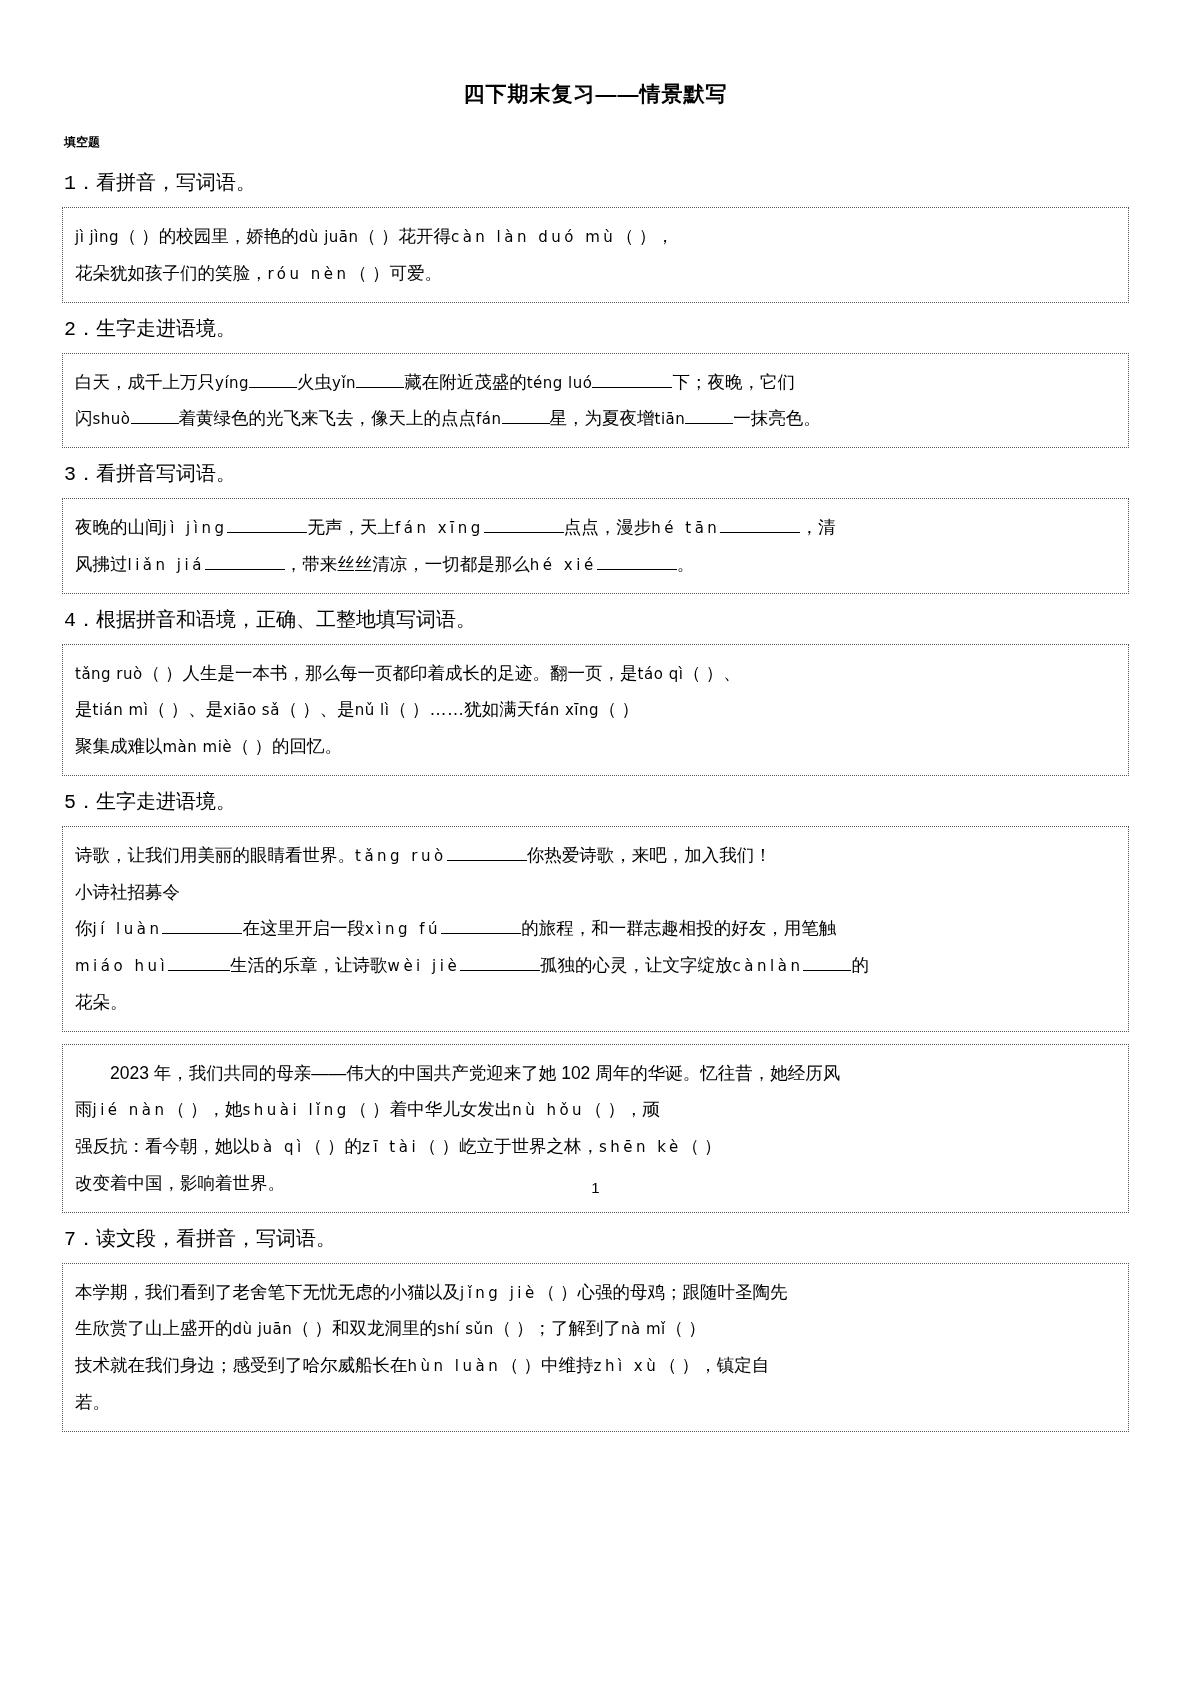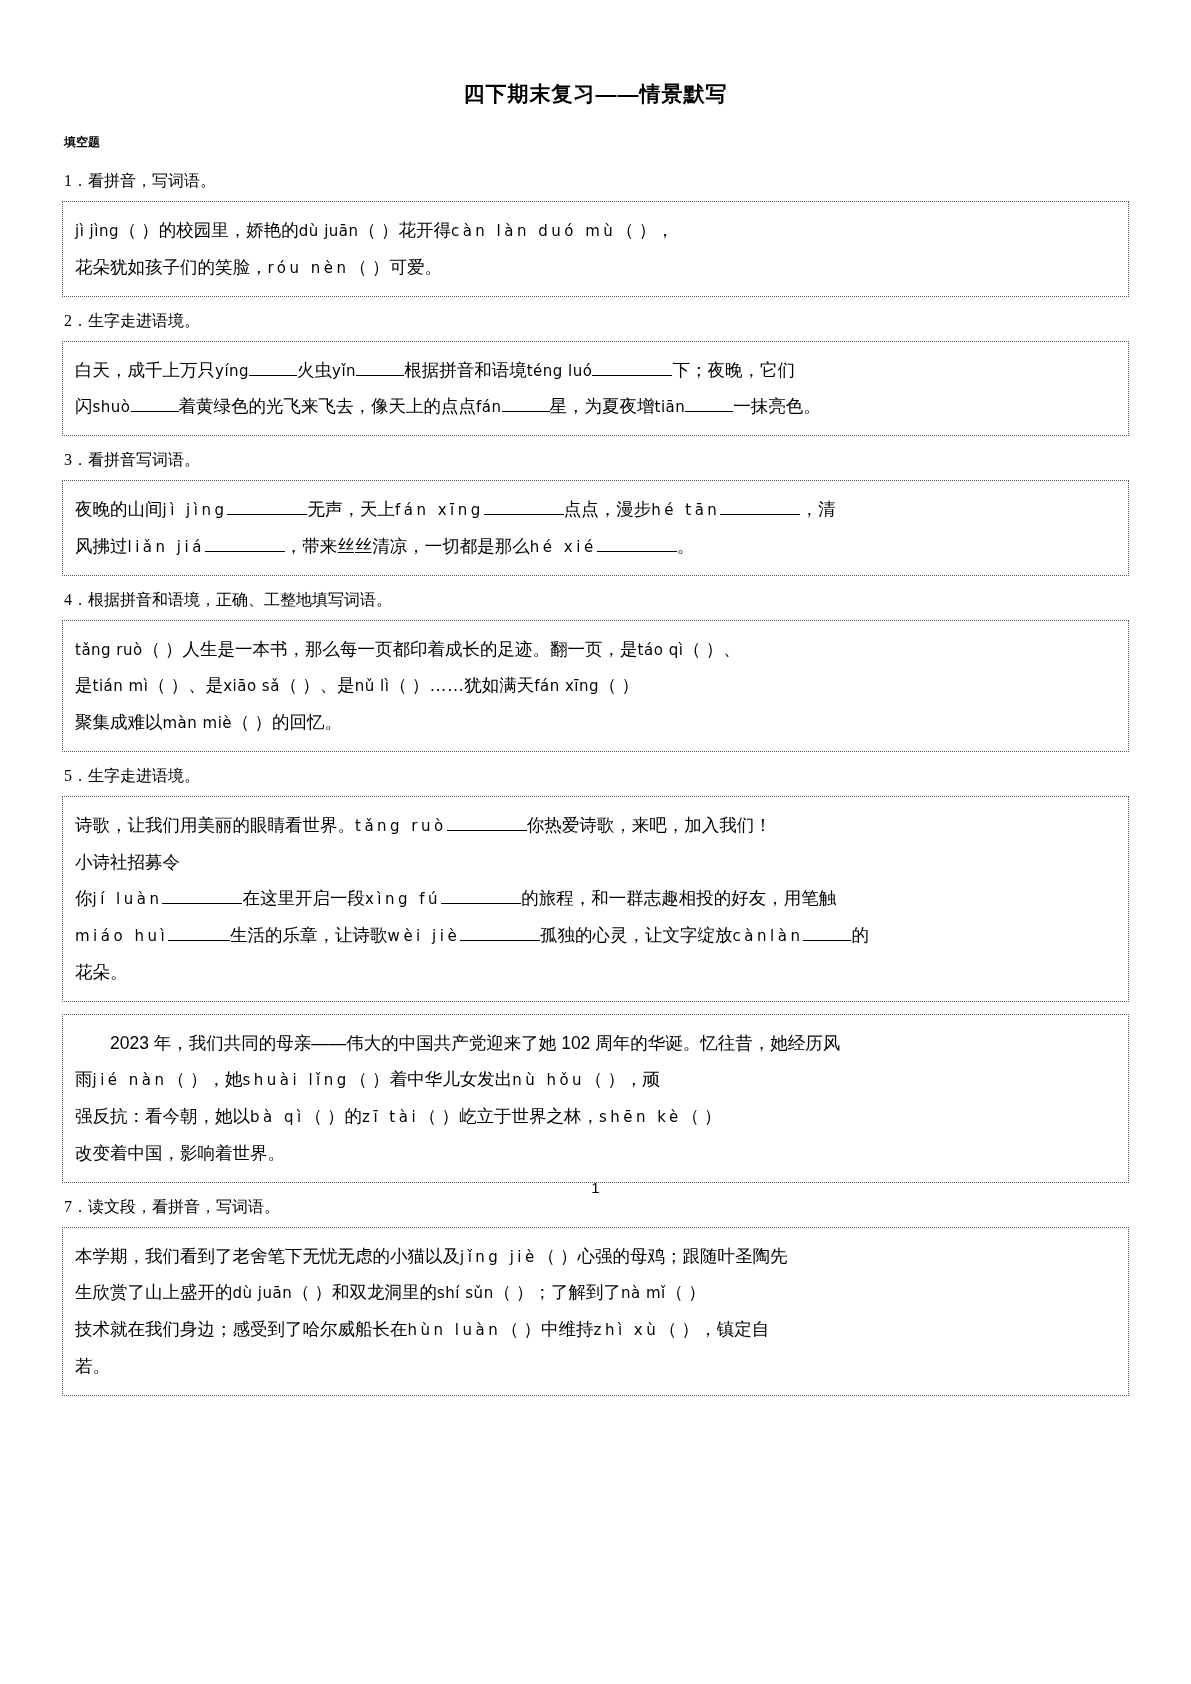--- a/index.html
+++ b/index.html
@@ -31,24 +31,24 @@
     margin: 14px 0 26px 0;
     font-family: "Liberation Sans", "DejaVu Sans", sans-serif;
   }
   .section-heading {
     font-size: 12px;
     font-weight: bold;
     margin: 0 0 18px 2px;
     font-family: Liberation Mono, monospace;
   }
   .q-prompt {
-    font-size: 16px;
+    font-size: 20px;
     margin: 0 0 8px 2px;
     line-height: 1.5;
-    font-family: Liberation Serif, serif;
+    font-family: Liberation Mono, monospace;
   }
   .answer-box {
     border: 1px dotted #555;
     box-sizing: border-box;
     width: 1067px;
     padding: 10px 10px 10px 12px;
     margin: 0 0 12px 0;
     font-size: 17.5px;
     line-height: 2.1;
     font-family: "Liberation Sans", "DejaVu Sans", sans-serif;
@@ -103,21 +103,21 @@
       <div class="question">
         <div class="q-prompt">1．看拼音，写词语。</div>
         <div class="answer-box">
           <div class="line"><span class="py">jì jìng</span><span class="paren">（        ）</span><span class="cn">的校园里，娇艳的</span><span class="py">dù juān</span><span class="paren">（        ）</span><span class="cn">花开得</span><span class="py wide">càn làn duó mù</span><span class="paren">（            ）</span><span class="cn">，</span></div>
           <div class="line"><span class="cn">花朵犹如孩子们的笑脸，</span><span class="py wide">róu nèn</span><span class="paren">（      ）</span><span class="cn">可爱。</span></div>
         </div>
       </div>
       <div class="question">
         <div class="q-prompt">2．生字走进语境。</div>
         <div class="answer-box">
-          <div class="line"><span class="cn">白天，成千上万只</span><span class="py">yíng</span><span class="blank b-m"></span><span class="cn">火虫</span><span class="py">yǐn</span><span class="blank b-m"></span><span class="cn">根据拼音和语境</span><span class="py">téng luó</span><span class="blank b-xl"></span><span class="cn">下；夜晚，它们</span></div>
+          <div class="line"><span class="cn">白天，成千上万只</span><span class="py">yíng</span><span class="blank b-m"></span><span class="cn">火虫</span><span class="py">yǐn</span><span class="blank b-m"></span><span class="cn">藏在附近茂盛的</span><span class="py">téng luó</span><span class="blank b-xl"></span><span class="cn">下；夜晚，它们</span></div>
           <div class="line"><span class="cn">闪</span><span class="py">shuò</span><span class="blank b-m"></span><span class="cn">着黄绿色的光飞来飞去，像天上的点点</span><span class="py">fán</span><span class="blank b-m"></span><span class="cn">星，为夏夜增</span><span class="py">tiān</span><span class="blank b-m"></span><span class="cn">一抹亮色。</span></div>
         </div>
       </div>
       <div class="question">
         <div class="q-prompt">3．看拼音写词语。</div>
         <div class="answer-box">
           <div class="line"><span class="cn">夜晚的山间</span><span class="py wide">jì jìng</span><span class="blank b-xl"></span><span class="cn">无声，天上</span><span class="py wide">fán xīng</span><span class="blank b-xl"></span><span class="cn">点点，漫步</span><span class="py wide">hé tān</span><span class="blank b-xl"></span><span class="cn">，清</span></div>
           <div class="line"><span class="cn">风拂过</span><span class="py wide">liǎn jiá</span><span class="blank b-xl"></span><span class="cn">，带来丝丝清凉，一切都是那么</span><span class="py wide">hé xié</span><span class="blank b-xl"></span><span class="cn">。</span></div>
         </div>
       </div>

